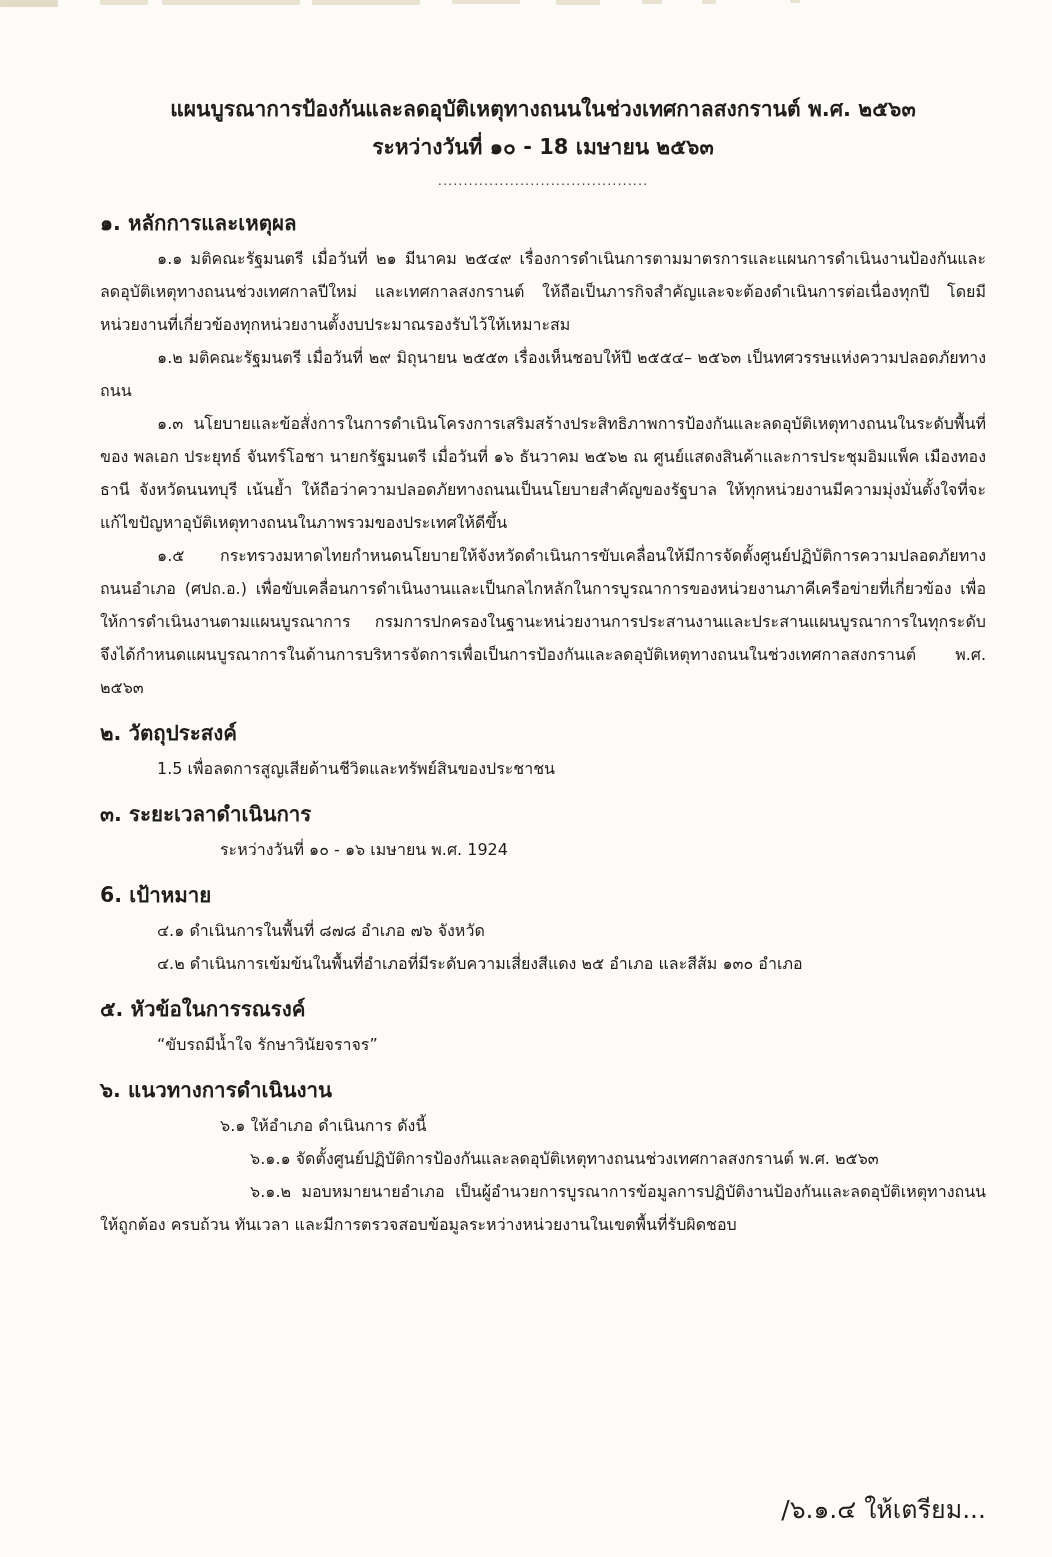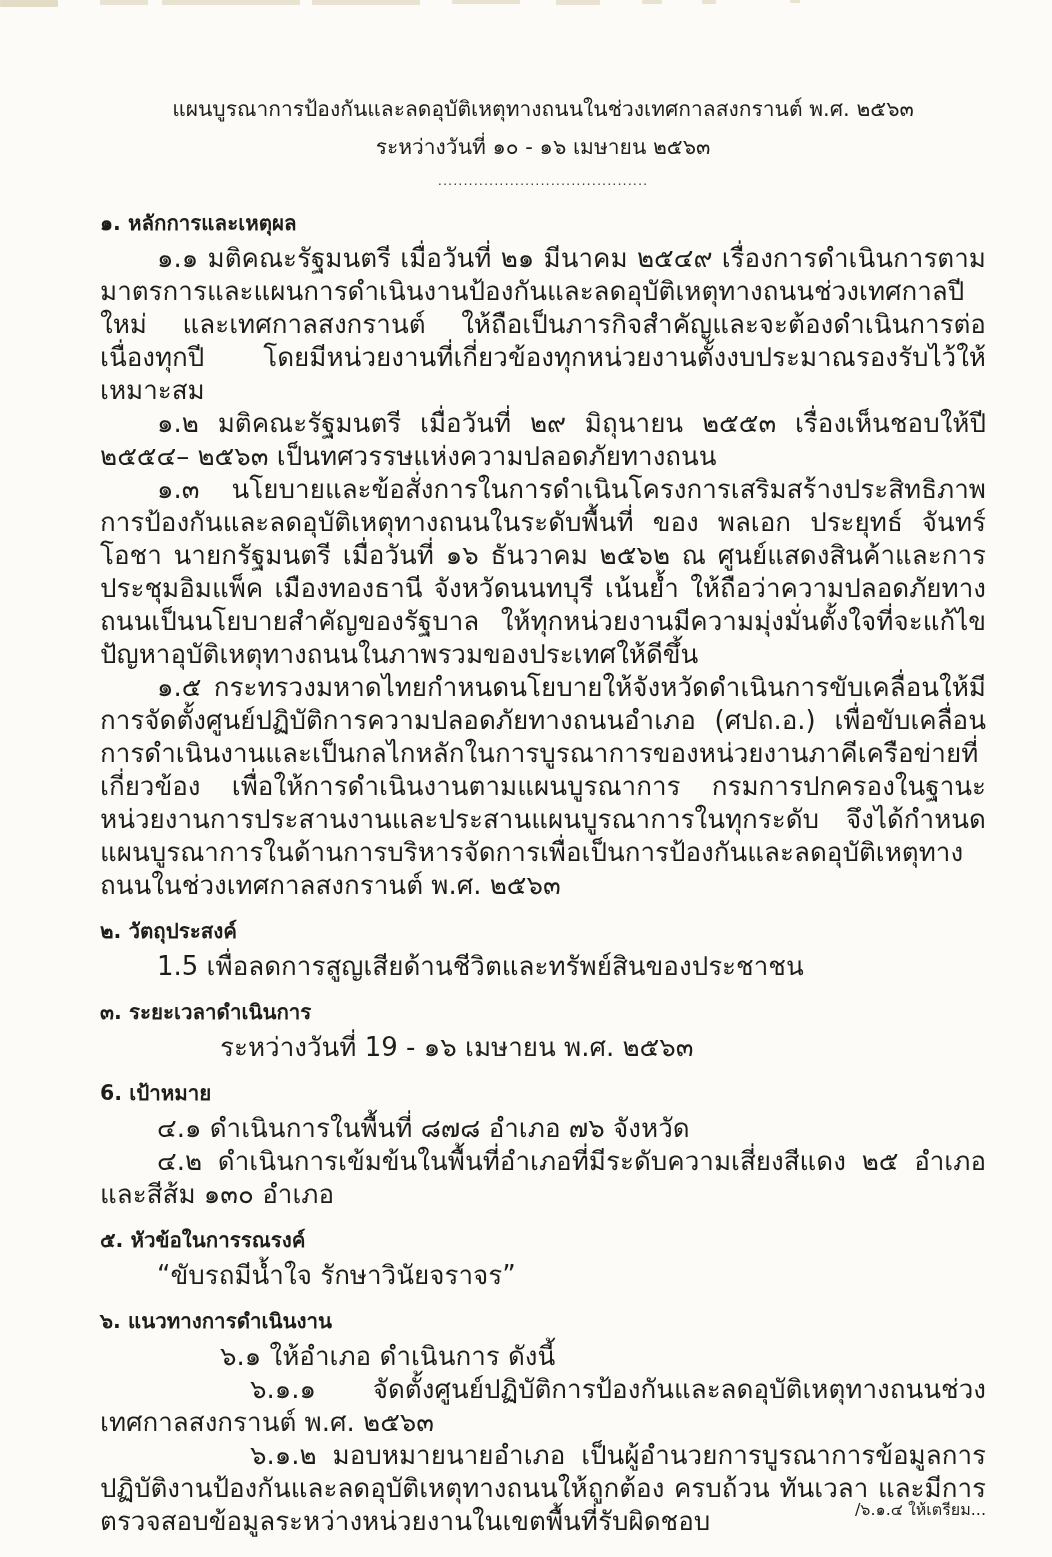--- a/index.html
+++ b/index.html
@@ -35,54 +35,54 @@
   .a9 { left: 790px; width: 10px;  height: 3px; }
 
   .content {
     position: absolute;
     left: 100px;
     top: 90px;
     width: 886px;
   }
   .title-block {
     text-align: center;
-    font-weight: normal;
+    font-weight: bold;
     font-size: 21px;
     line-height: 38px;
   }
   .dotted-separator {
     text-align: center;
     font-size: 13px;
     letter-spacing: 1px;
     color: #3a3936;
     line-height: 26px;
     margin-top: 2px;
   }
   .doc-section { margin-top: 12px; }
   .heading {
     font-size: 20.5px;
     font-weight: bold;
     margin: 0 0 2px 0;
     line-height: 34px;
   }
   .para {
     margin: 0;
-    font-size: 26px;
+    font-size: 16px;
     line-height: 33px;
     text-align: justify;
     text-justify: inter-word;
   }
   .ind1 { text-indent: 57px; }
   .ind2 { text-indent: 120px; }
   .ind3 { text-indent: 150px; }
   .continuation {
     position: absolute;
     right: 66px;
     bottom: 32px;
-    font-size: 16px;
+    font-size: 25px;
     line-height: 30px;
   }
 </style>
 </head>
 <body>
 
 <div class="page">
 
   <div class="scan-artifact a1"></div>
   <div class="scan-artifact a2"></div>
@@ -91,40 +91,40 @@
   <div class="scan-artifact a5"></div>
   <div class="scan-artifact a6"></div>
   <div class="scan-artifact a7"></div>
   <div class="scan-artifact a8"></div>
   <div class="scan-artifact a9"></div>
 
   <div class="content">
 
     <div class="title-block">
       <div>แผนบูรณาการป้องกันและลดอุบัติเหตุทางถนนในช่วงเทศกาลสงกรานต์ พ.ศ. ๒๕๖๓</div>
-      <div>ระหว่างวันที่ ๑๐ - ๑๖ เมษายน ๒๕๖๓</div>
+      <div>ระหว่างวันที่ ๑๐ - 18 เมษายน ๒๕๖๓</div>
     </div>
 
     <div class="dotted-separator">.........................................</div>
 
     <div id="sections">
         <section class="doc-section">
           <h2 class="heading">๑. หลักการและเหตุผล</h2>
           <p class="para ind1">๑.๑ มติคณะรัฐมนตรี เมื่อวันที่ ๒๑ มีนาคม ๒๕๔๙ เรื่องการดำเนินการตามมาตรการและแผนการดำเนินงานป้องกันและลดอุบัติเหตุทางถนนช่วงเทศกาลปีใหม่ และเทศกาลสงกรานต์ ให้ถือเป็นภารกิจสำคัญและจะต้องดำเนินการต่อเนื่องทุกปี โดยมีหน่วยงานที่เกี่ยวข้องทุกหน่วยงานตั้งงบประมาณรองรับไว้ให้เหมาะสม</p>
           <p class="para ind1">๑.๒ มติคณะรัฐมนตรี เมื่อวันที่ ๒๙ มิถุนายน ๒๕๕๓ เรื่องเห็นชอบให้ปี ๒๕๕๔– ๒๕๖๓ เป็นทศวรรษแห่งความปลอดภัยทางถนน</p>
           <p class="para ind1">๑.๓ นโยบายและข้อสั่งการในการดำเนินโครงการเสริมสร้างประสิทธิภาพการป้องกันและลดอุบัติเหตุทางถนนในระดับพื้นที่ ของ พลเอก ประยุทธ์ จันทร์โอชา นายกรัฐมนตรี เมื่อวันที่ ๑๖ ธันวาคม ๒๕๖๒ ณ ศูนย์แสดงสินค้าและการประชุมอิมแพ็ค เมืองทองธานี จังหวัดนนทบุรี เน้นย้ำ ให้ถือว่าความปลอดภัยทางถนนเป็นนโยบายสำคัญของรัฐบาล ให้ทุกหน่วยงานมีความมุ่งมั่นตั้งใจที่จะแก้ไขปัญหาอุบัติเหตุทางถนนในภาพรวมของประเทศให้ดีขึ้น</p>
           <p class="para ind1">๑.๕ กระทรวงมหาดไทยกำหนดนโยบายให้จังหวัดดำเนินการขับเคลื่อนให้มีการจัดตั้งศูนย์ปฏิบัติการความปลอดภัยทางถนนอำเภอ (ศปถ.อ.) เพื่อขับเคลื่อนการดำเนินงานและเป็นกลไกหลักในการบูรณาการของหน่วยงานภาคีเครือข่ายที่เกี่ยวข้อง เพื่อให้การดำเนินงานตามแผนบูรณาการ กรมการปกครองในฐานะหน่วยงานการประสานงานและประสานแผนบูรณาการในทุกระดับ จึงได้กำหนดแผนบูรณาการในด้านการบริหารจัดการเพื่อเป็นการป้องกันและลดอุบัติเหตุทางถนนในช่วงเทศกาลสงกรานต์ พ.ศ. ๒๕๖๓</p>
         </section>
         <section class="doc-section">
           <h2 class="heading">๒. วัตถุประสงค์</h2>
           <p class="para ind1">1.5 เพื่อลดการสูญเสียด้านชีวิตและทรัพย์สินของประชาชน</p>
         </section>
         <section class="doc-section">
           <h2 class="heading">๓. ระยะเวลาดำเนินการ</h2>
-          <p class="para ind2">ระหว่างวันที่ 19 - ๑๖ เมษายน พ.ศ. ๒๕๖๓</p>
+          <p class="para ind2">ระหว่างวันที่ ๑๐ - ๑๖ เมษายน พ.ศ. 1924</p>
         </section>
         <section class="doc-section">
           <h2 class="heading">6. เป้าหมาย</h2>
           <p class="para ind1">๔.๑ ดำเนินการในพื้นที่ ๘๗๘ อำเภอ ๗๖ จังหวัด</p>
           <p class="para ind1">๔.๒ ดำเนินการเข้มข้นในพื้นที่อำเภอที่มีระดับความเสี่ยงสีแดง ๒๕ อำเภอ และสีส้ม ๑๓๐ อำเภอ</p>
         </section>
         <section class="doc-section">
           <h2 class="heading">๕. หัวข้อในการรณรงค์</h2>
           <p class="para ind1">“ขับรถมีน้ำใจ รักษาวินัยจราจร”</p>
         </section>

